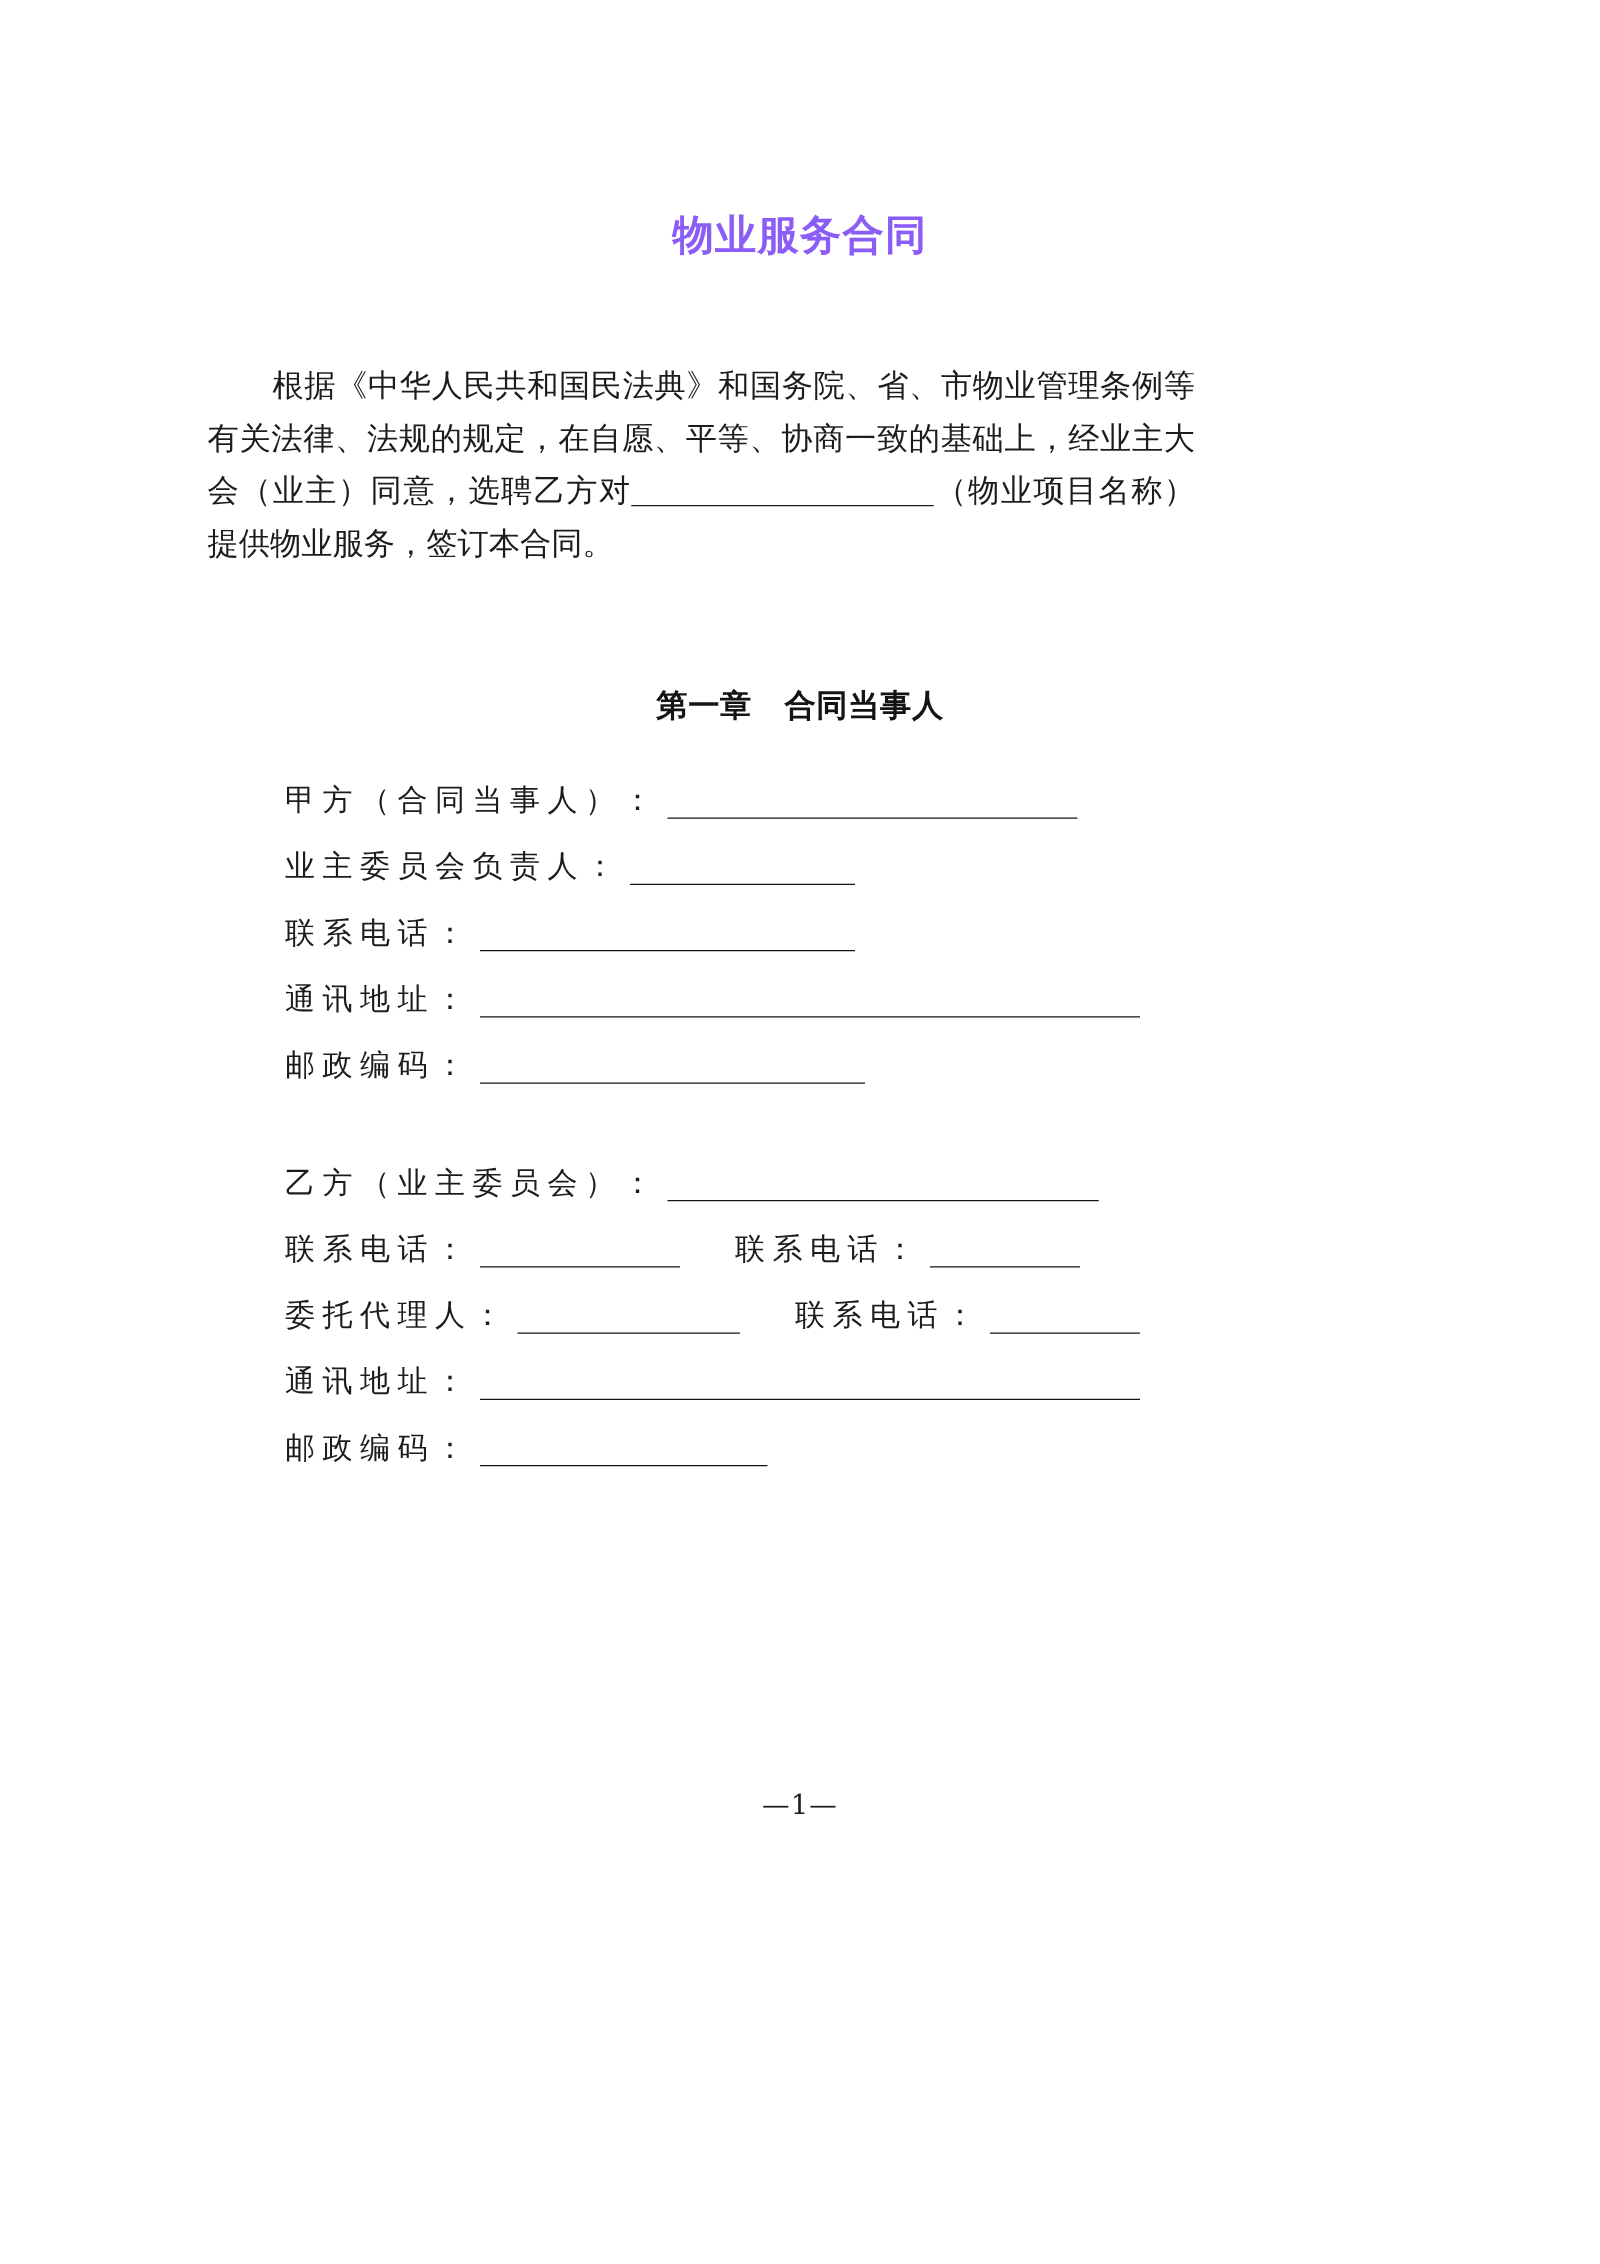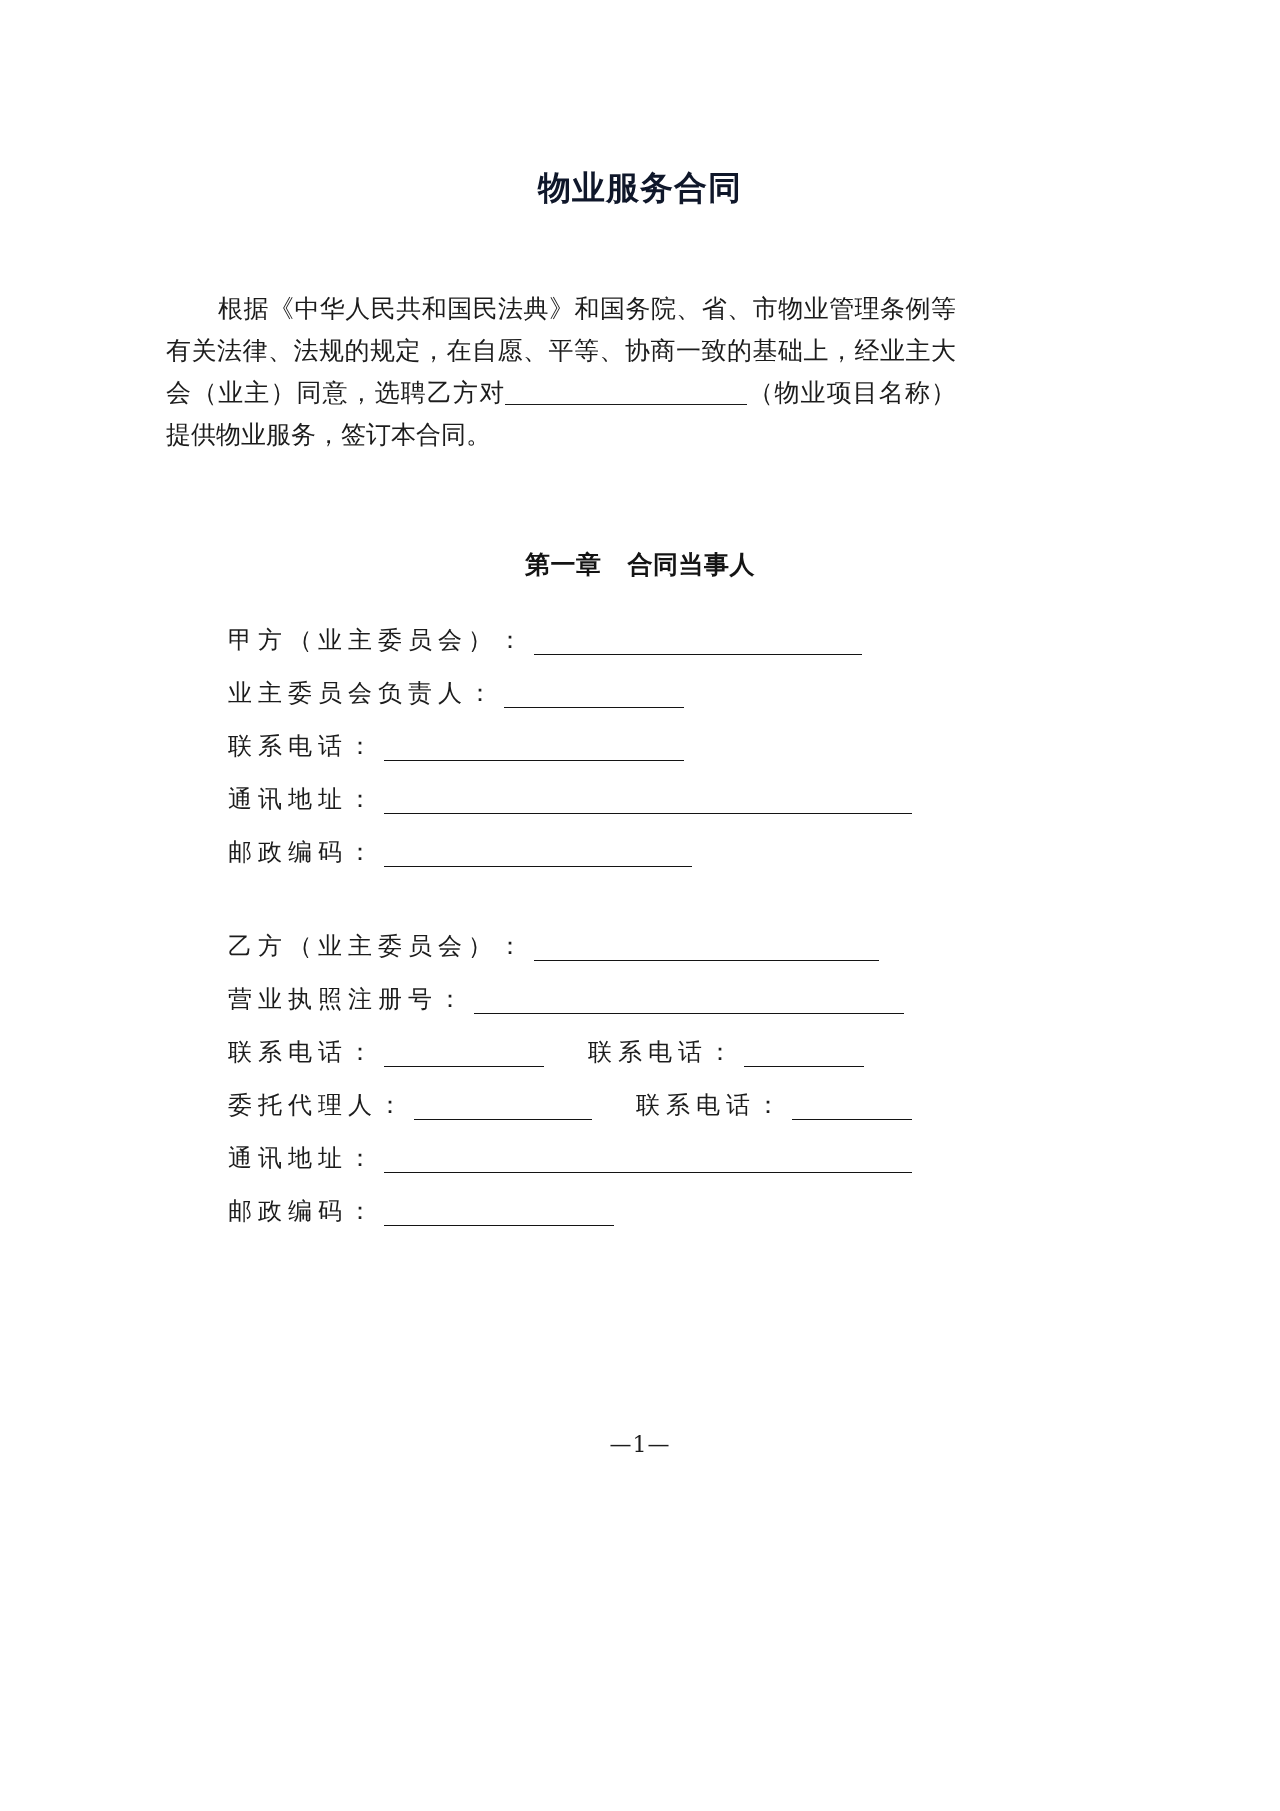--- a/index.html
+++ b/index.html
@@ -28,21 +28,21 @@
   .doc-title {
     position: absolute;
     left: 0;
     top: 166px;
     width: 1280px;
     text-align: center;
     font-family: "DejaVu Serif", "Liberation Serif", serif;
     font-weight: bold;
     font-size: 33px;
     letter-spacing: 1px;
-    color: #0f172a;
+    color: #8b5cf6;
   }
 
   
   .body-block {
     position: absolute;
     left: 166px;
     top: 288px;
     width: 790px;
   }
 
@@ -138,21 +138,21 @@
   <div class="doc-title">物业服务合同</div>
 
   <div class="body-block">
     <div class="para"><span>根据《中华人民共和国民法典》和国务院、省、市物业管理条例等有关法律、法规的规定，在自愿、平等、协商一致的基础上，经业主大会（业主）同意，选聘乙方对</span><span class="fillrule" style="width:242px"></span><span>（物业项目名称）提供物业服务，签订本合同。</span></div>
   </div>
 
   <div class="chapter-heading"><span>第一章</span><span style="display:inline-block;width:26px"></span><span>合同当事人</span></div>
 
   <div class="fields party-a">
     <div class="field-row">
-      <span class="field-label">甲方（业主委员会）：</span>
+      <span class="field-label">甲方（合同当事人）：</span>
       <span class="blank-line" style="width:328px"></span>
     </div>
     <div class="field-row">
       <span class="field-label">业主委员会负责人：</span>
       <span class="blank-line" style="width:180px"></span>
     </div>
     <div class="field-row">
       <span class="field-label">联系电话：</span>
       <span class="blank-line" style="width:300px"></span>
     </div>
@@ -163,24 +163,20 @@
     <div class="field-row">
       <span class="field-label">邮政编码：</span>
       <span class="blank-line" style="width:308px"></span>
     </div>
   </div>
 
   <div class="fields party-b">
     <div class="field-row">
       <span class="field-label">乙方（业主委员会）：</span>
       <span class="blank-line" style="width:345px"></span>
-    </div>
-    <div class="field-row">
-      <span class="field-label">营业执照注册号：</span>
-      <span class="blank-line" style="width:430px"></span>
     </div>
     <div class="field-row">
       <span class="field-label">联系电话：</span>
       <span class="blank-line" style="width:160px"></span>
       <span class="col2-gap"></span>
       <span class="field-label">联系电话：</span>
       <span class="blank-line" style="width:120px"></span>
     </div>
     <div class="field-row">
       <span class="field-label">委托代理人：</span>

